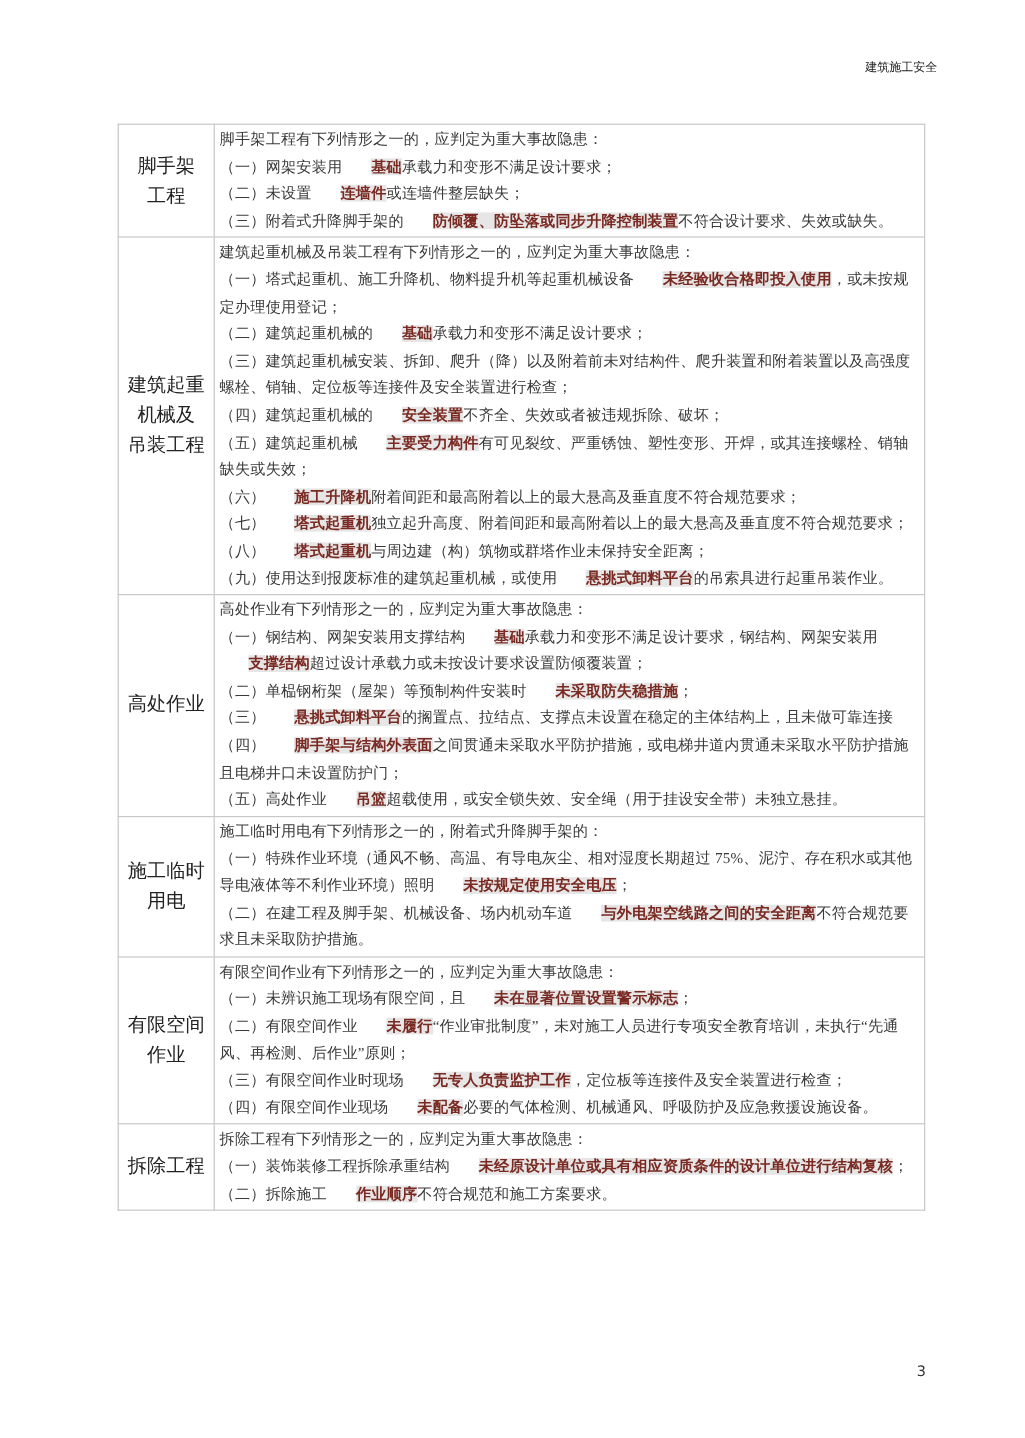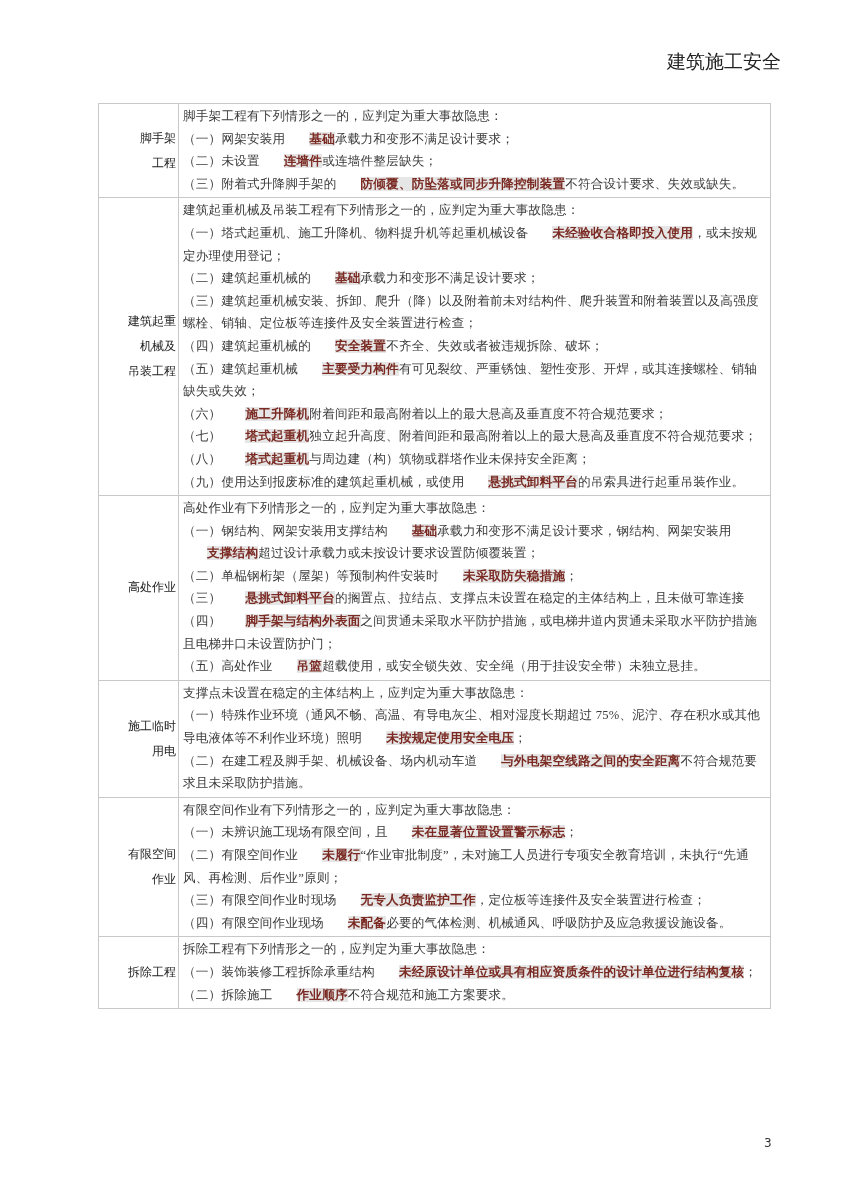--- a/index.html
+++ b/index.html
@@ -1,26 +1,26 @@
 <!DOCTYPE html>
 <html><head>
   <meta charset="utf-8">
   <style>
     html, body { margin:0; padding:0; background:#ffffff; }
     body { width:854px; height:1198px; position:relative; overflow:hidden;
            font-family:"DejaVu Serif", "Liberation Serif", serif; color:#333; }
     .header-title { position:absolute; top:49px; right:73px; font-family:Liberation Sans, sans-serif;
-                    font-size:19px; color:#222; }
+                    font-size:10px; color:#222; }
     .page-number { position:absolute; top:1136px; left:764px; font-family:"DejaVu Sans","Liberation Sans",sans-serif;
                    font-size:12px; color:#333; }
     table.hazards { position:absolute; top:103px; left:98px; width:673px; border-collapse:collapse;
                     table-layout:fixed; }
     table.hazards td { border:1px solid #c8c8c8; vertical-align:middle;font-family:Liberation Serif, serif; }
-    td.cat { width:75px; text-align:right; font-family:"DejaVu Sans","Liberation Sans",sans-serif;
-             font-size:12px; color:#222; line-height:25px; padding:0 2px; }
+    td.cat { width:75px; text-align:center; font-family:"DejaVu Sans","Liberation Sans",sans-serif;
+             font-size:16px; color:#222; line-height:25px; padding:0 2px; }
     td.body { padding:1px 2px 2px 4px; font-size:12.6px; line-height:22.6px; color:#3a3a3a; letter-spacing:0.2px; }
     .line { display:block; }
     .hl { background:#e6e6e6; color:#7a2a22; font-weight:bold;margin-left:24px; }
   </style>
 </head>
 <body>
 
 <div class="header-title">建筑施工安全</div>
 
 <table class="hazards">
@@ -68,21 +68,21 @@
           <span class="line"><span>（四）</span><span class="hl">脚手架与结构外表面</span><span>之间贯通未采取水平防护措施，或电梯井道内贯通未采取水平防护措施且电梯井口未设置防护门；</span></span>
           <span class="line"><span>（五）高处作业</span><span class="hl">吊篮</span><span>超载使用，或安全锁失效、安全绳（用于挂设安全带）未独立悬挂。</span></span>
         </td>
       </tr>
       <tr>
         <td class="cat">
           <span class="line">施工临时</span>
           <span class="line">用电</span>
         </td>
         <td class="body">
-          <span class="line">支撑点未设置在稳定的主体结构上，应判定为重大事故隐患：</span>
+          <span class="line">施工临时用电有下列情形之一的，附着式升降脚手架的：</span>
           <span class="line"><span>（一）特殊作业环境（通风不畅、高温、有导电灰尘、相对湿度长期超过 75%、泥泞、存在积水或其他导电液体等不利作业环境）照明</span><span class="hl">未按规定使用安全电压</span><span>；</span></span>
           <span class="line"><span>（二）在建工程及脚手架、机械设备、场内机动车道</span><span class="hl">与外电架空线路之间的安全距离</span><span>不符合规范要求且未采取防护措施。</span></span>
         </td>
       </tr>
       <tr>
         <td class="cat">
           <span class="line">有限空间</span>
           <span class="line">作业</span>
         </td>
         <td class="body">

